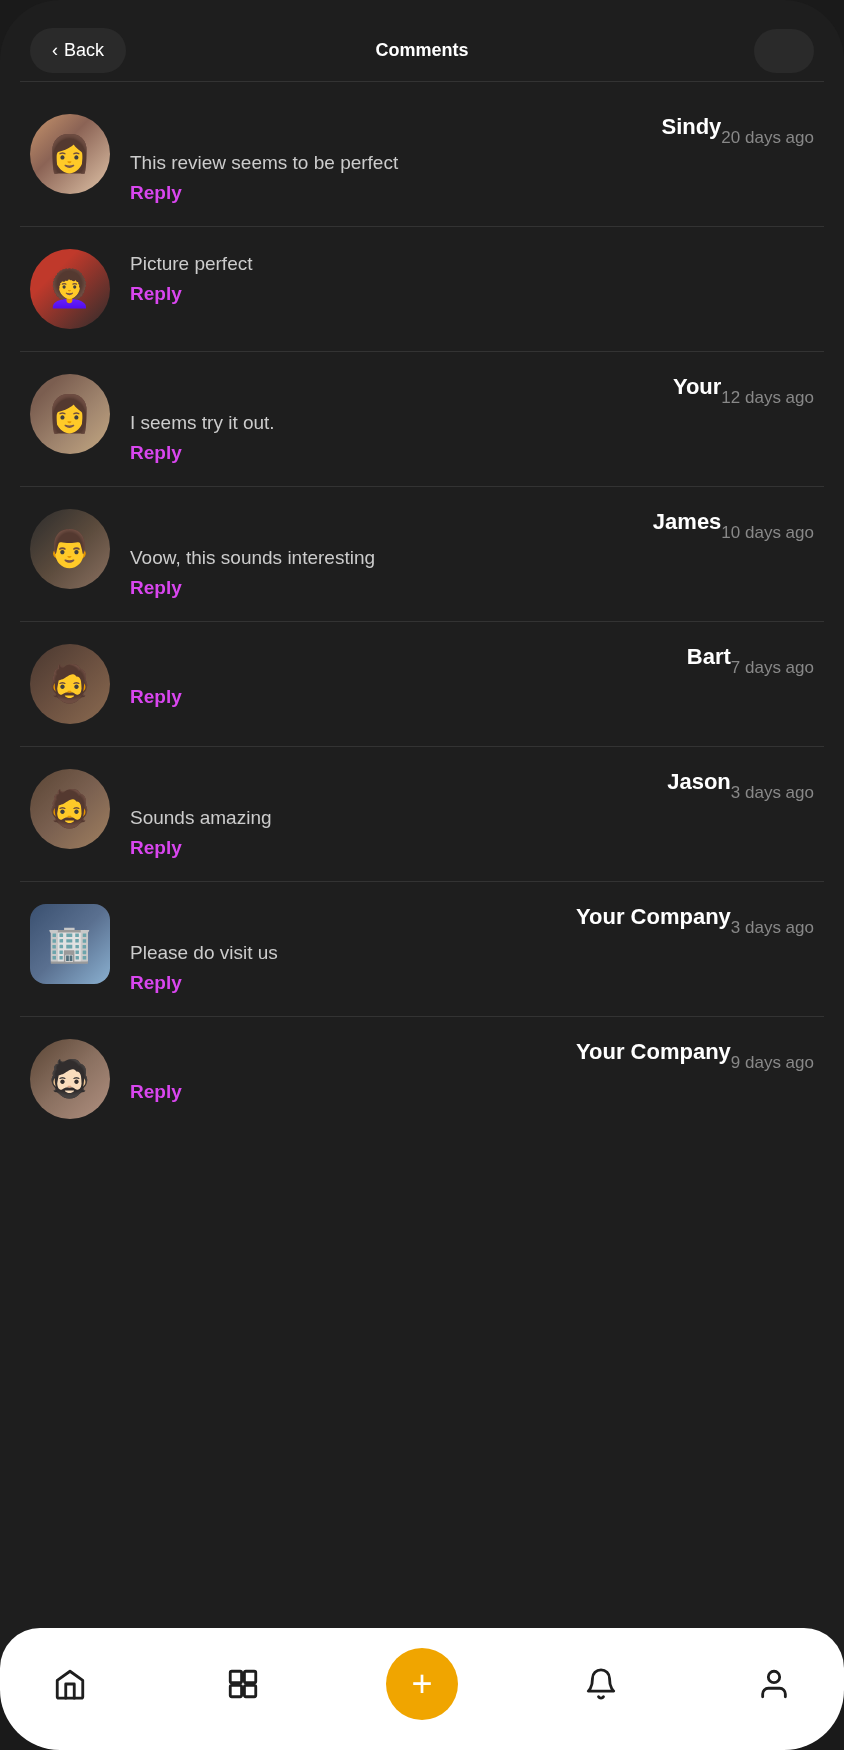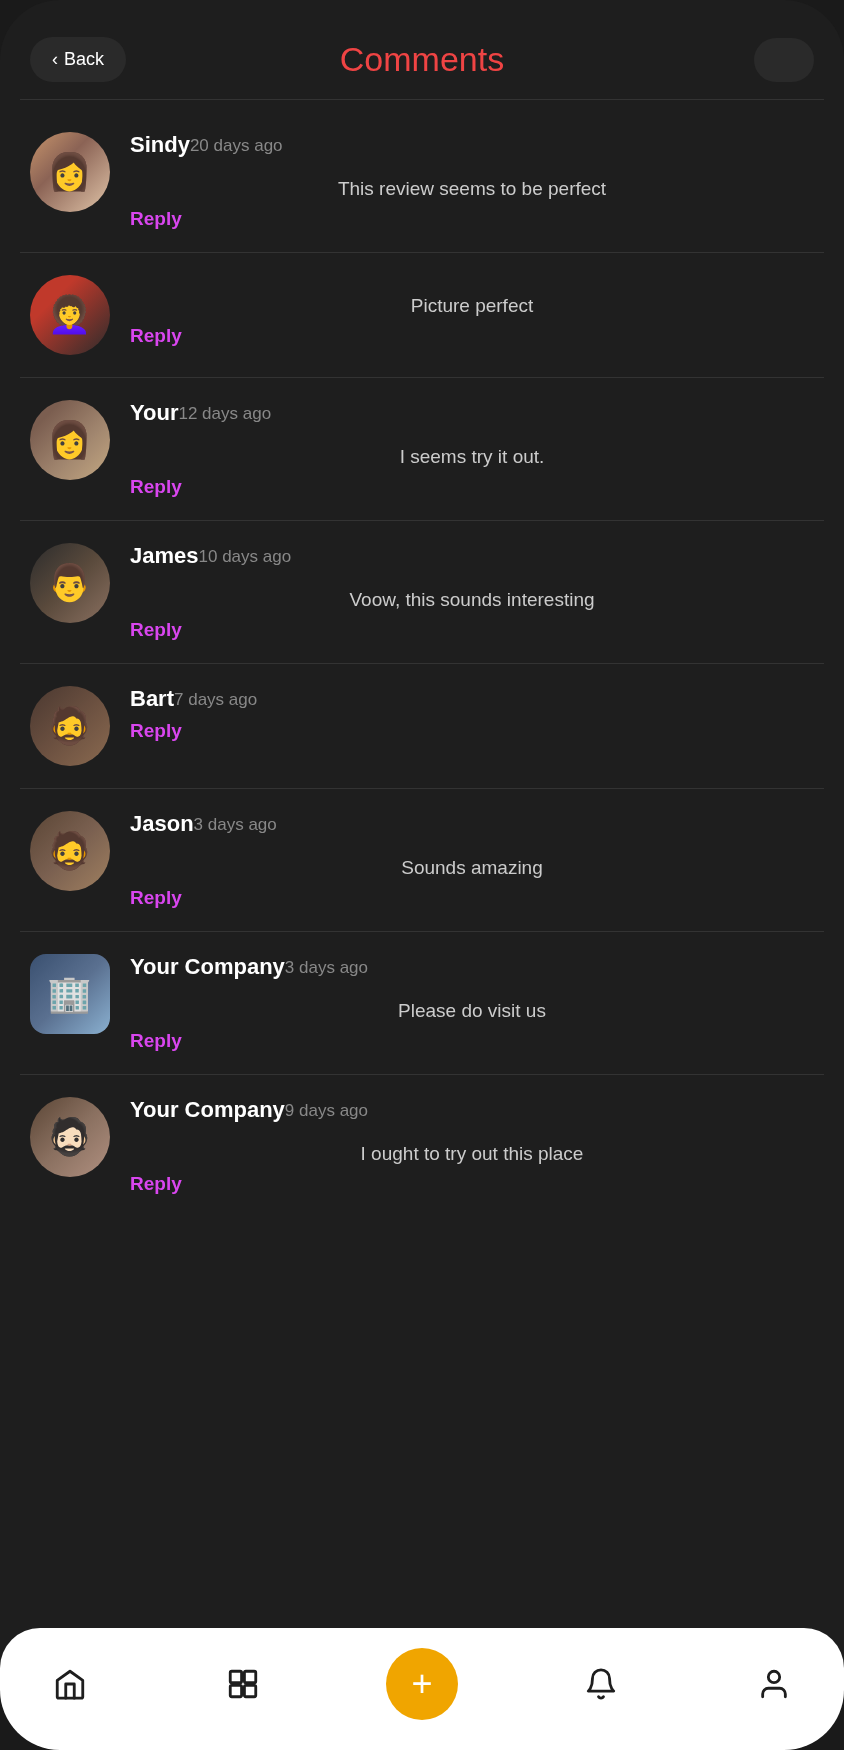--- a/index.html
+++ b/index.html
@@ -48,23 +48,23 @@
       font-size: 18px;
       cursor: pointer;
     }
 
     .back-chevron {
       font-size: 18px;
       color: #fff;
     }
 
     .header-title {
-      color: #ef4444;
-      font-size: 34px;
-      font-weight: 400;
+      color: #ffffff;
+      font-size: 18px;
+      font-weight: 700;
     }
 
     .header-right-placeholder {
       position: absolute;
       right: 30px;
       width: 60px;
       height: 44px;
       background: #2a2a2a;
       border-radius: 30px;
     }
@@ -118,41 +118,41 @@
     .avatar-company1 { background: linear-gradient(135deg, #3a5070 0%, #5a7090 50%, #8ab0d0 100%); }
     .avatar-company2 { background: linear-gradient(135deg, #5a4535 0%, #8a7060 50%, #b09080 100%); }
 
     .comment-content {
       flex: 1;
     }
 
     .comment-header-row {
       display: flex;
       align-items: flex-start;
-      justify-content: flex-start;
+      justify-content: flex-end;
     }
 
     .comment-name {
       color: #fff;
       font-size: 22px;
       font-weight: 600;
     }
 
     .comment-time {
       color: #888;
       font-size: 17px;
       white-space: nowrap;
       padding-top: 4px;
+      margin-top: 10px;
     }
 
     .comment-text {
       color: #ccc;
       font-size: 19px;
-      margin-top: 20px;
-      text-align: center;
+      margin-top: 4px;
     }
 
     .reply-btn {
       color: #d946ef;
       font-size: 19px;
       font-weight: 600;
       margin-top: 8px;
       background: none;
       border: none;
       cursor: pointer;
@@ -331,21 +331,20 @@
       <div class="divider"></div>
       <div class="comment-item">
       <div class="avatar-wrap avatar-company2">
         <span class="person-face">🧔🏻</span>
       </div>
       <div class="comment-content">
         <div class="comment-header-row">
           <span class="comment-name">Your Company</span>
           <span class="comment-time">9 days ago</span>
         </div>
-        <p class="comment-text">I ought to try out this place</p>
         <button class="reply-btn">Reply</button>
       </div>
     </div>
     </div>
 
   <div class="bottom-nav">
     <button class="nav-btn">
       <svg class="nav-icon" viewBox="0 0 24 24">
         <path d="M3 9.5L12 3l9 6.5V21a1 1 0 01-1 1H4a1 1 0 01-1-1V9.5z"></path>
         <path d="M9 22V12h6v10"></path>

